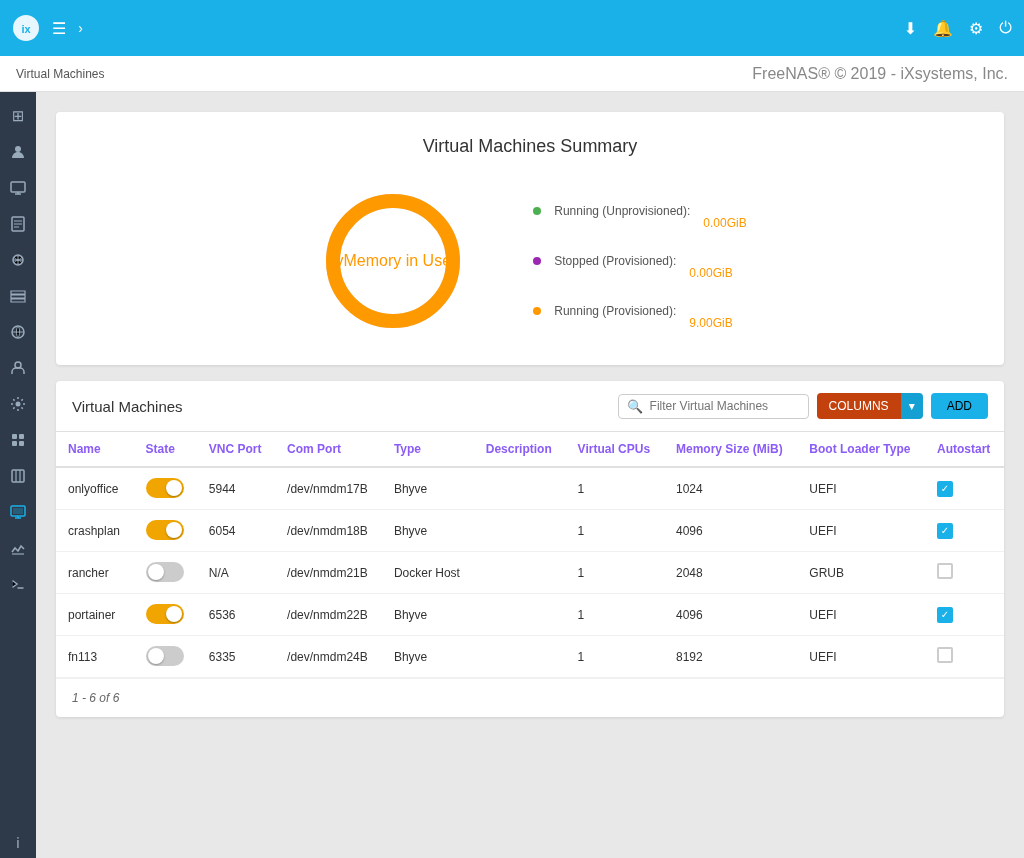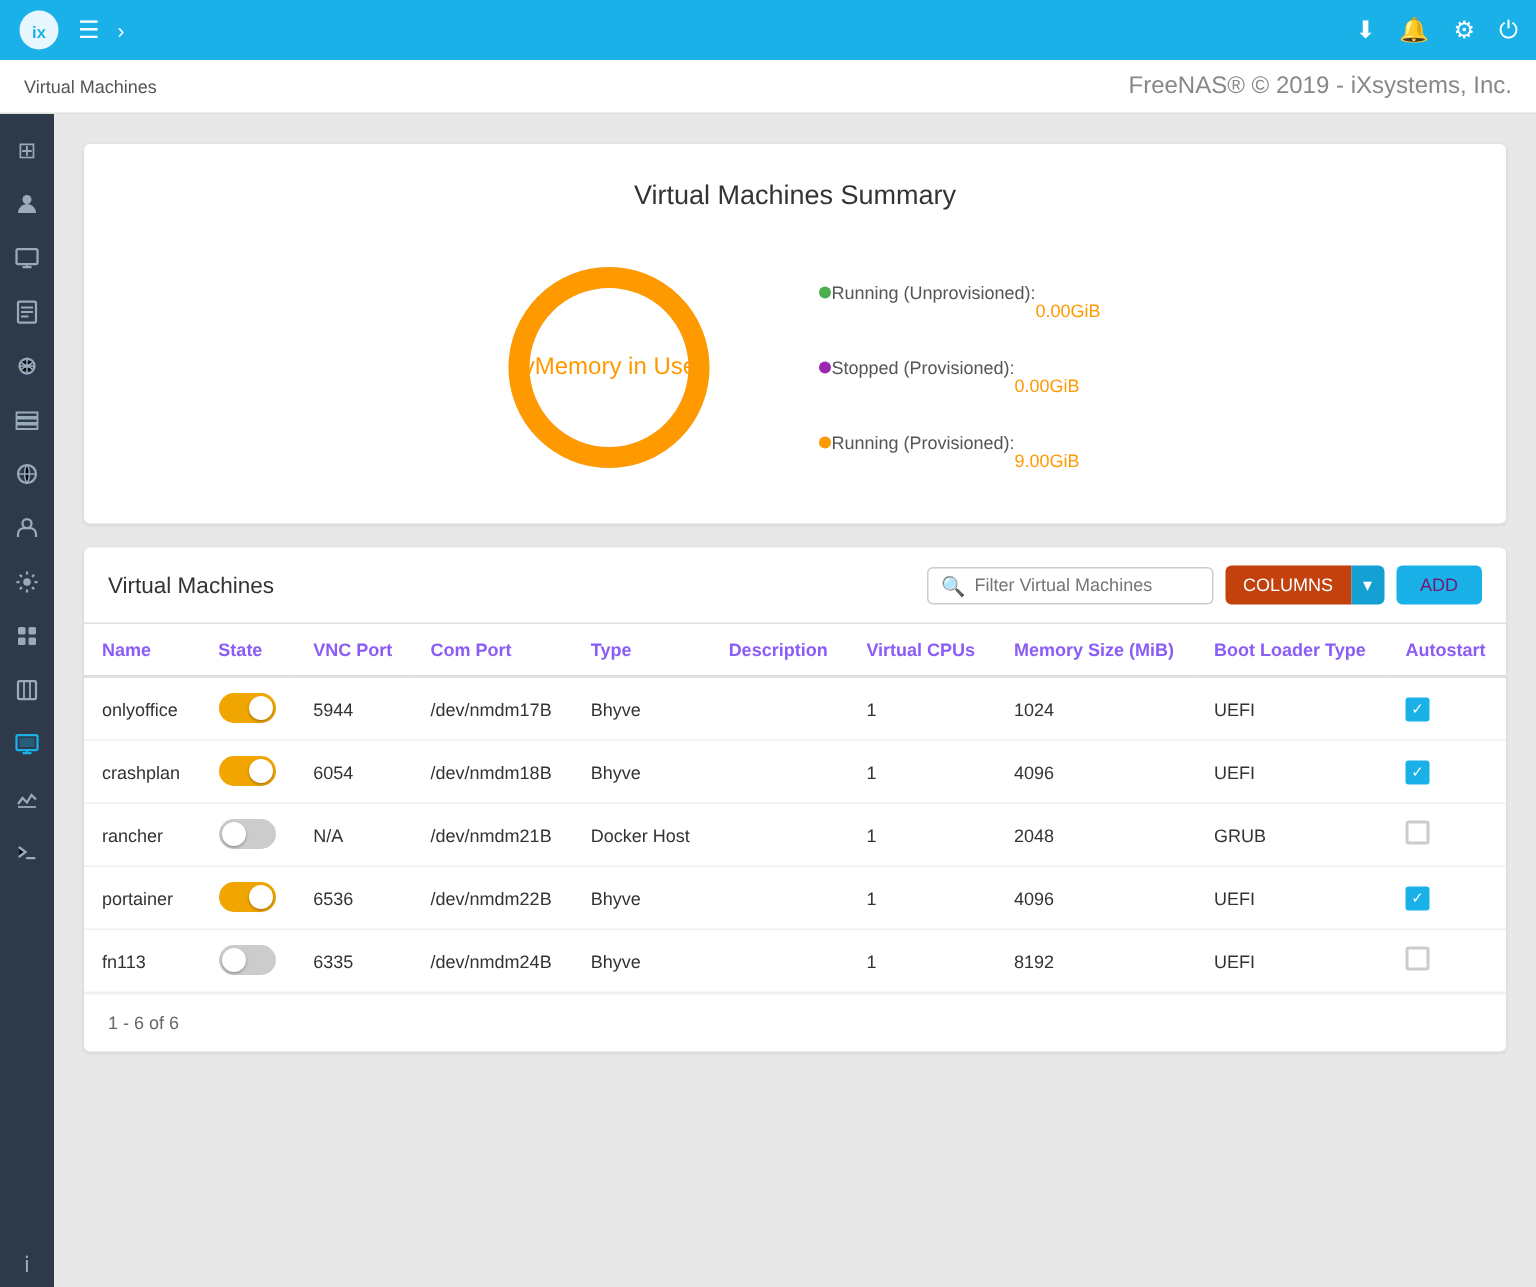--- a/index.html
+++ b/index.html
@@ -1,19 +1,19 @@
 <!DOCTYPE html>
 <html><head>
   <meta charset="utf-8">
   <style>
     * { box-sizing: border-box; margin: 0; padding: 0; }
     body { font-family: -apple-system, BlinkMacSystemFont, 'Segoe UI', sans-serif; font-size: 13px; background: #e8e8e8; display: flex; flex-direction: column; height: 858px; overflow: hidden; }
 
     
-    .topbar { background: #1ab0e8; height: 40px; display: flex; align-items: center; justify-content: space-between; padding: 0 12px; flex-shrink: 0; }
+    .topbar { background: #1ab0e8; height: 56px; display: flex; align-items: center; justify-content: space-between; padding: 0 12px; flex-shrink: 0; }
     .topbar-left { display: flex; align-items: center; gap: 12px; }
     .topbar-logo { width: 28px; height: 28px; }
     .topbar-hamburger { color: white; font-size: 16px; cursor: pointer; }
     .topbar-chevron { color: white; font-size: 14px; cursor: pointer; }
     .topbar-right { display: flex; align-items: center; gap: 16px; }
     .topbar-icon { color: white; font-size: 16px; cursor: pointer; }
 
     
     .breadcrumb-bar { background: white; height: 36px; display: flex; align-items: center; justify-content: space-between; padding: 0 16px; border-bottom: 1px solid #e0e0e0; flex-shrink: 0; }
     .breadcrumb-text { font-size: 12px; color: #555; }
@@ -35,57 +35,57 @@
     .summary-card { background: white; border-radius: 4px; padding: 24px; margin-bottom: 16px; box-shadow: 0 1px 3px rgba(0,0,0,0.1); }
     .summary-title { text-align: center; font-size: 18px; font-weight: 400; color: #333; margin-bottom: 24px; }
     .summary-body { display: flex; align-items: center; justify-content: center; gap: 60px; }
 
     
     .donut-container { position: relative; width: 160px; height: 160px; flex-shrink: 0; }
     .donut-label { position: absolute; top: 50%; left: 50%; transform: translate(-50%, -50%); font-size: 16px; color: #f90; text-align: center; white-space: nowrap; }
 
     
     .legend { display: flex; flex-direction: column; gap: 12px; }
-    .legend-item { display: flex; align-items: center; gap: 0; font-size: 12px; }
+    .legend-item { display: flex; align-items: center; gap: 13px; font-size: 12px; }
     .legend-dot { width: 8px; height: 8px; border-radius: 50%; flex-shrink: 0; }
     .legend-label { color: #555; }
     .legend-value { color: #f90; font-weight: 500; margin-top: 24px; }
 
     
     .table-card { background: white; border-radius: 4px; box-shadow: 0 1px 3px rgba(0,0,0,0.1); overflow: hidden; }
     .table-header { display: flex; align-items: center; justify-content: space-between; padding: 12px 16px; border-bottom: 1px solid #e0e0e0; }
     .table-title { font-size: 15px; font-weight: 500; color: #333; }
     .table-controls { display: flex; align-items: center; gap: 8px; }
     .search-box { display: flex; align-items: center; border: 1px solid #ccc; border-radius: 4px; padding: 4px 8px; gap: 6px; }
     .search-icon { color: #999; font-size: 13px; }
     .search-input { border: none; outline: none; font-size: 12px; color: #555; width: 150px; }
     .btn-columns { background: #c2410c; color: white; border: none; padding: 6px 12px; border-radius: 4px 0 0 4px; font-size: 12px; cursor: pointer; display: flex; align-items: center; gap: 4px; }
     .btn-columns-arrow { background: #15a0d4; color: white; border: none; padding: 6px 8px; border-radius: 0 4px 4px 0; font-size: 12px; cursor: pointer; }
-    .btn-add { background: #1ab0e8; color: #701a75; border: none; padding: 6px 16px; border-radius: 4px; font-size: 12px; cursor: pointer; font-weight: 500; }
+    .btn-add { background: #1ab0e8; color: #000000; border: none; padding: 6px 16px; border-radius: 4px; font-size: 12px; cursor: pointer; font-weight: 500; }
 
     
     table { width: 100%; border-collapse: collapse; }
     thead tr { border-bottom: 2px solid #e0e0e0; }
     thead th { padding: 10px 12px; text-align: left; font-size: 12px; font-weight: 600; color: #8b5cf6; white-space: nowrap; }
     tbody tr { border-bottom: 1px solid #f0f0f0; }
     tbody td { padding: 10px 12px; font-size: 12px; color: #333; }
 
     
     .toggle { display: inline-flex; align-items: center; position: relative; width: 38px; height: 20px; cursor: pointer; }
     .toggle-track { width: 38px; height: 20px; border-radius: 10px; display: flex; align-items: center; padding: 2px; }
     .toggle-track.on { background: #f0a500; justify-content: flex-end; }
     .toggle-track.off { background: #ccc; justify-content: flex-start; }
     .toggle-thumb { width: 16px; height: 16px; border-radius: 50%; background: white; box-shadow: 0 1px 2px rgba(0,0,0,0.3); }
 
     
     .checkbox { width: 16px; height: 16px; border: 2px solid #ccc; border-radius: 2px; display: inline-flex; align-items: center; justify-content: center; cursor: pointer; }
     .checkbox.checked { border-color: #1ab0e8; background: #1ab0e8; }
     .checkbox.checked::after { content: '✓'; color: white; font-size: 10px; }
 
-    .pagination { padding: 12px 16px; font-size: 12px; color: #666; border-top: 1px solid #f0f0f0; }
+    .pagination { padding: 12px 16px; font-size: 12px; color: #666; border-top: 1px solid #f0f0f0; font-style: italic; }
 
     
     .donut-svg { width: 160px; height: 160px; }
   </style>
 </head>
 <body>
 
 <div class="topbar">
   <div class="topbar-left">
 

